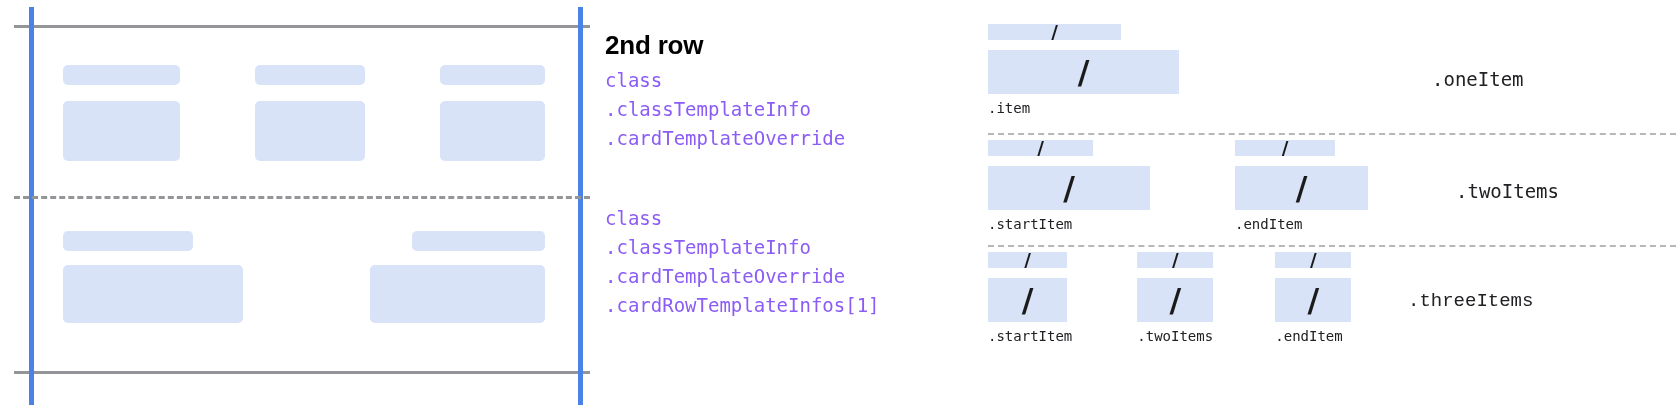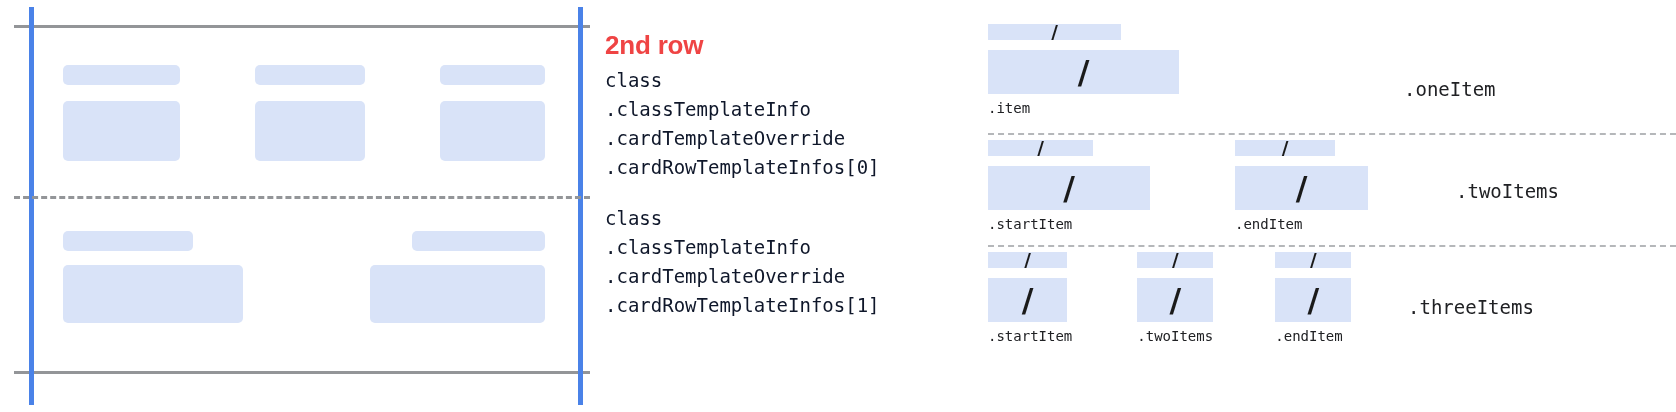--- a/index.html
+++ b/index.html
@@ -85,30 +85,30 @@
     height: 412px;
   }
   .ann-block { position: absolute; left: 0; }
   #ann-block-0 { top: 28px; }
   #ann-block-1 { top: 200px; }
 
   .ann-heading {
     font-family: "Liberation Sans", sans-serif;
     font-size: 26px;
     font-weight: bold;
-    color: #ef4444;
+    color: #000000;
     line-height: 34px;
     letter-spacing: -0.2px;
   }
   .ann-lines {
     margin-top: 4px;
     font-family: "DejaVu Sans Mono", monospace;
     font-size: 19px;
     line-height: 29px;
-    color: #0f172a;
+    color: #8b5cf6;
     white-space: pre;
   }
 
   
   #variants {
     position: absolute;
     left: 988px;
     top: 0;
     width: 688px;
     height: 412px;
@@ -133,23 +133,23 @@
   #sep-0 { top: 133px; }
   #sep-1 { top: 245px; }
 
   .variant-name {
     position: absolute;
     font-family: "DejaVu Sans Mono", monospace;
     font-size: 19px;
     color: #202124;
     white-space: pre;
   }
-  #vname-0 { left: 416px; top: 68px; margin-top: 10px; }
+  #vname-0 { left: 444px; top: 68px; }
   #vname-1 { left: 420px; top: 180px; margin-left: 48px; }
-  #vname-2 { left: 420px; top: 296px; }
+  #vname-2 { left: 420px; top: 290px; font-family: Liberation Mono, monospace; }
 
   .items-track {
     position: absolute;
     left: 0;
     top: 0;
     display: flex;
     align-items: flex-start;
   }
 
   .item-col {
@@ -212,21 +212,21 @@
 
     <div class="ph" id="r3c1-title"></div>
     <div class="ph" id="r3c1-body"></div>
     <div class="ph" id="r3c2-title"></div>
     <div class="ph" id="r3c2-body"></div>
   </div>
 
   <div id="annotations">
     <div class="ann-block" id="ann-block-0">
       <div class="ann-heading">2nd row</div>
-      <div class="ann-lines"><div>class</div><div>.classTemplateInfo</div><div>.cardTemplateOverride</div><div>.cardRowTemplateInfos[0]</div></div>
+      <div class="ann-lines"><div>class</div><div>.classTemplateInfo</div><div>.cardTemplateOverride</div></div>
     </div>
     <div class="ann-block" id="ann-block-1">
       <div class="ann-lines"><div>class</div><div>.classTemplateInfo</div><div>.cardTemplateOverride</div><div>.cardRowTemplateInfos[1]</div></div>
     </div>
   </div>
 
   <div id="variants">
 
     <div class="variant-sep" id="sep-0"></div>
     <div class="variant-sep" id="sep-1"></div>

